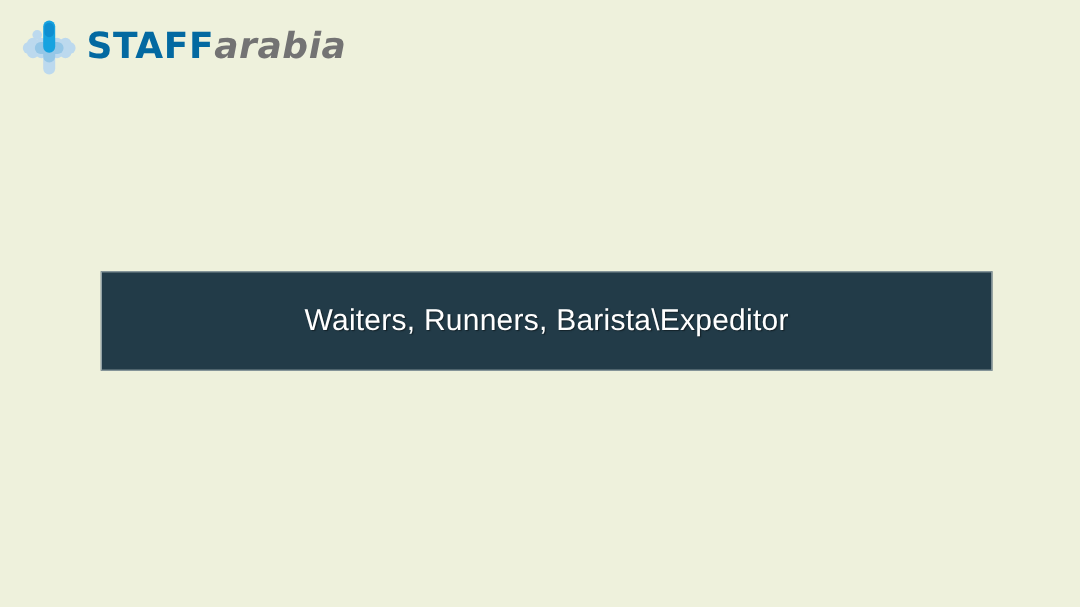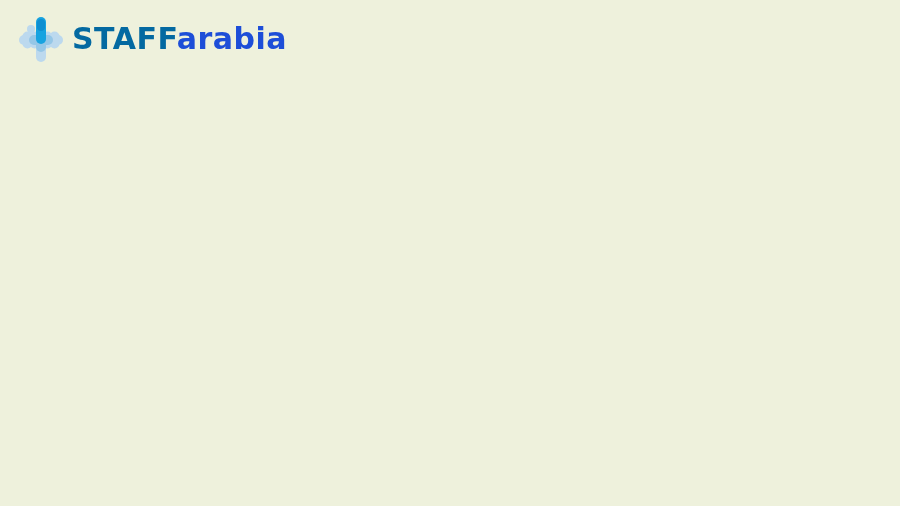--- a/index.html
+++ b/index.html
@@ -54,22 +54,23 @@
     white-space: nowrap;
     padding-bottom: 2px;
   }
 
   .logo-staff {
     color: #0369a1;
     text-transform: uppercase;
   }
 
   .logo-arabia {
-    color: #1d4ed8;
+    color: #737373;
     text-transform: lowercase;
+    font-style: italic;
   }
 
   
   .title-banner {
     position: absolute;
     left: 84px;
     top: 226px;
     width: 743px;
     height: 83px;
     background: #223b48;
@@ -125,14 +126,17 @@
         <circle cx="13" cy="13" r="4" fill="#bcd9ee"></circle>
       </svg>
     </span>
 
     <span class="logo-wordmark">
       <span class="logo-staff">STAFF</span><span class="logo-arabia">arabia</span>
     </span>
 
   </div>
 
+  <div class="title-banner">
+    <span class="title-text">Waiters, Runners, Barista\Expeditor</span>
+  </div>
 
 </div>
 
 </body></html>

